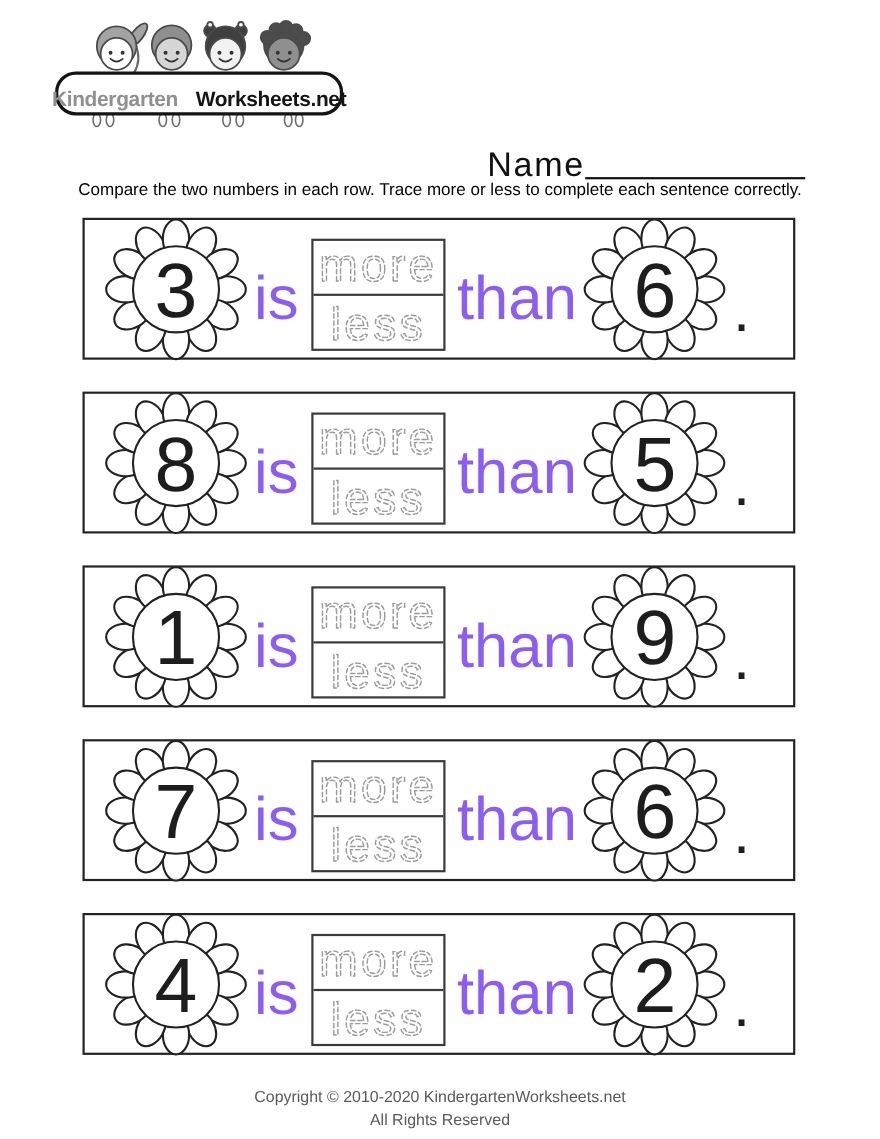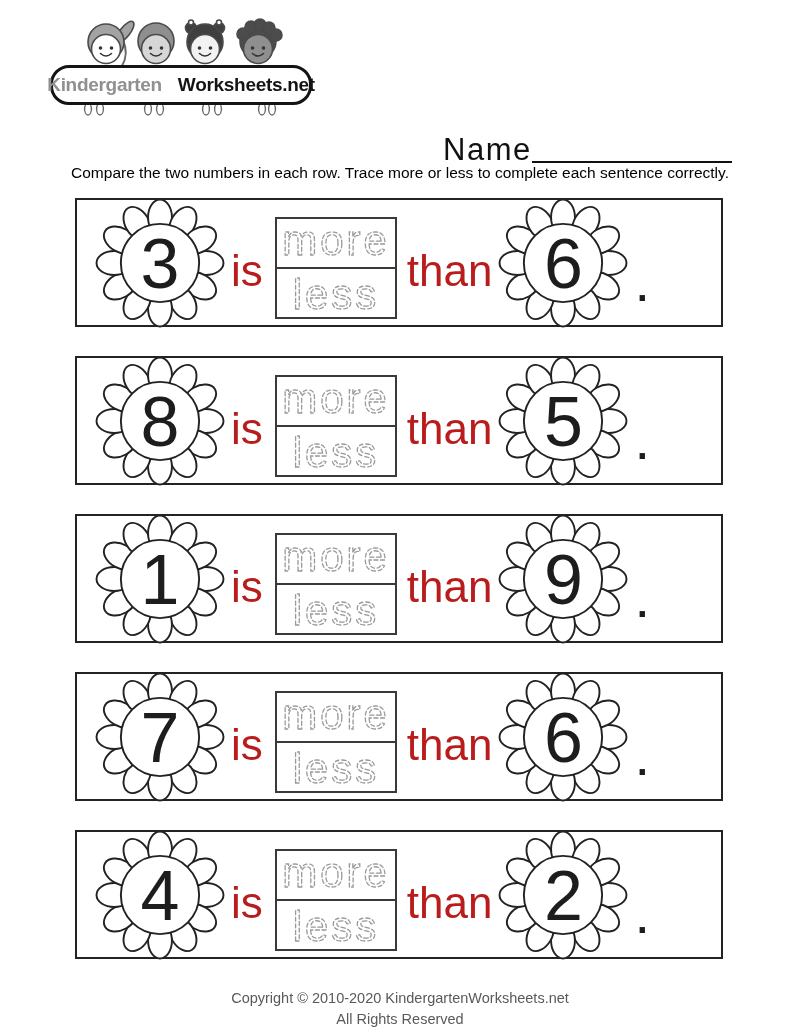--- a/index.html
+++ b/index.html
@@ -8,21 +8,21 @@
     position:relative; width:800px; height:1035px; margin:0 auto;
     background:#ffffff; overflow:hidden;
     font-family:"Liberation Sans", sans-serif; color:#111;
   }
 
   
   .logo { position:absolute; left:50px; top:8px; width:262px; }
   .kids { display:block; width:260px; height:64px; margin-bottom:-7px; }
   .logo-box {
     position:relative; border:3px solid #141414; border-radius:19px;
-    background:#fff; height:40px; display:flex; align-items:center; justify-content:center;
+    background:#fff; height:40px; display:flex; align-items:flex-end; justify-content:center;
     white-space:nowrap; font-size:19px; letter-spacing:-0.3px;gap:16px;
   }
   .logo-box .brand-gray  { color:#909090; font-weight:600; }
   .logo-box .brand-black { color:#141414; font-weight:800; }
   .feet { display:block; width:250px; height:15px; margin:-2px auto 0 auto; }
   .logo-url { text-align:center; color:#8a8a8a; font-size:16px; margin-top:1px; letter-spacing:0.4px; }
 
   
   .title-block { position:absolute; left:338px; top:24px; }
   .title {
@@ -53,21 +53,21 @@
   .flower { position:relative; flex:none; width:126px; height:126px; }
   .flower-left  { margin-left:20px; }
   .flower-right { margin-left:8px; }
   .flower svg { width:100%; height:100%; overflow:visible; display:block; }
   .petals ellipse, .flower-core { fill:#ffffff; stroke:#222; stroke-width:2; }
   .flower .num {
     position:absolute; inset:0; display:flex; align-items:center; justify-content:center;
     font-size:70px; font-weight:300; color:#1d1d1d; padding-top:2px;
   }
 
-  .word { font-size:44px; font-weight:300; color:#b91c1c; margin-top:16px; white-space:nowrap;text-align:right; }
+  .word { font-size:56px; font-weight:300; color:#8b5cf6; margin-top:16px; white-space:nowrap;text-align:right; }
   .word-is   { margin-left:8px; }
   .word-than { margin-left:10px; }
   .period { font-size:56px; font-weight:400; color:#1d1d1d; margin-left:8px; margin-top:38px; }
 
   .trace-box {
     flex:none; width:122px; height:102px; border:2px solid #3a3a3a; background:#fff;
     margin-left:12px; margin-top:10px; display:flex; flex-direction:column;
   }
   .trace-cell { flex:1; display:flex; align-items:center; justify-content:center; }
   .trace-cell + .trace-cell { border-top:2px solid #3a3a3a; }

